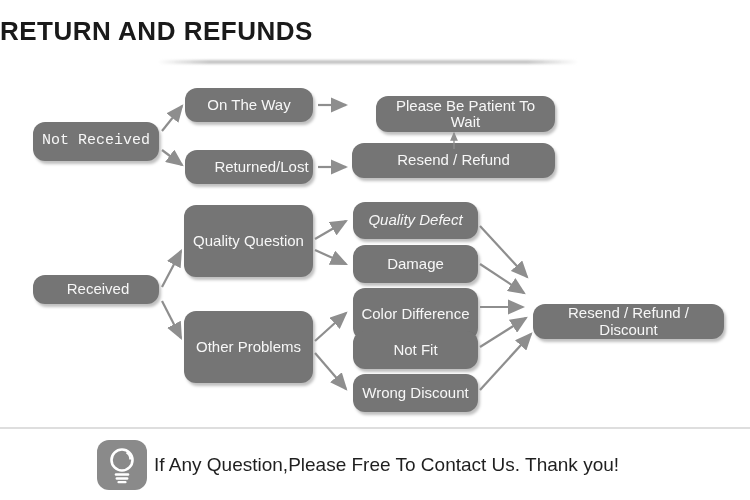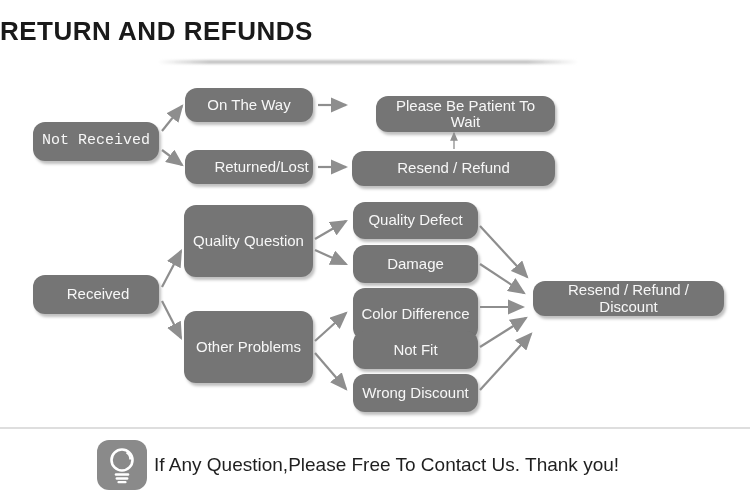--- a/index.html
+++ b/index.html
@@ -55,30 +55,30 @@
 <div id="canvas">
 
   <div class="page-title">RETURN AND REFUNDS</div>
   <div class="title-underline"></div>
 
   <div id="node-layer">
       <div class="flow-node" style="left: 33px; top: 122px; width: 126px; height: 39px; font-family: Liberation Mono, monospace;">Not Received</div>
       <div class="flow-node" style="left: 185px; top: 88px; width: 128px; height: 34px;">On The Way</div>
       <div class="flow-node" style="left: 185px; top: 150px; width: 128px; height: 34px; padding-left: 29px;">Returned/Lost</div>
       <div class="flow-node" style="left: 352px; top: 96px; width: 179px; height: 36px; margin-left: 24px;">Please Be Patient To Wait</div>
-      <div class="flow-node" style="left: 352px; top: 151px; width: 203px; height: 35px;">Resend / Refund</div>
-      <div class="flow-node" style="left: 33px; top: 275px; width: 126px; height: 39px; padding-left: 8px;">Received</div>
+      <div class="flow-node" style="left: 352px; top: 143px; width: 203px; height: 35px;">Resend / Refund</div>
+      <div class="flow-node" style="left: 33px; top: 275px; width: 126px; height: 29px; padding-left: 8px;">Received</div>
       <div class="flow-node" style="left: 184px; top: 205px; width: 129px; height: 72px;">Quality Question</div>
       <div class="flow-node" style="left: 184px; top: 311px; width: 129px; height: 72px;">Other Problems</div>
-      <div class="flow-node" style="left: 353px; top: 202px; width: 125px; height: 37px;">Quality Defect</div>
+      <div class="flow-node" style="left: 353px; top: 202px; width: 125px; height: 37px; font-style: italic;">Quality Defect</div>
       <div class="flow-node" style="left: 353px; top: 245px; width: 125px; height: 38px; text-align: center;">Damage</div>
       <div class="flow-node" style="left: 353px; top: 288px; width: 125px; height: 52px;">Color Difference</div>
       <div class="flow-node" style="left: 353px; top: 331px; width: 125px; height: 38px;">Not Fit</div>
       <div class="flow-node" style="left: 353px; top: 374px; width: 125px; height: 38px;">Wrong Discount</div>
-      <div class="flow-node" style="left: 533px; top: 281px; width: 191px; height: 35px;">Resend / Refund / Discount</div>
+      <div class="flow-node" style="left: 533px; top: 304px; width: 191px; height: 35px;">Resend / Refund / Discount</div>
     </div>
 
   <svg id="arrow-layer" width="750" height="500" viewBox="0 0 750 500">
     <defs>
       <marker id="ah" markerWidth="8" markerHeight="7" refX="7" refY="3.5" orient="auto">
         <path d="M0,0 L8,3.5 L0,7 Z" class="ah-fill" fill="#8e8e8e"></path>
       </marker>
       <marker id="ah-small" markerWidth="7" markerHeight="6" refX="6" refY="3" orient="auto">
         <path d="M0,0 L7,3 L0,6 Z" class="ah-fill" fill="#8e8e8e"></path>
       </marker>

